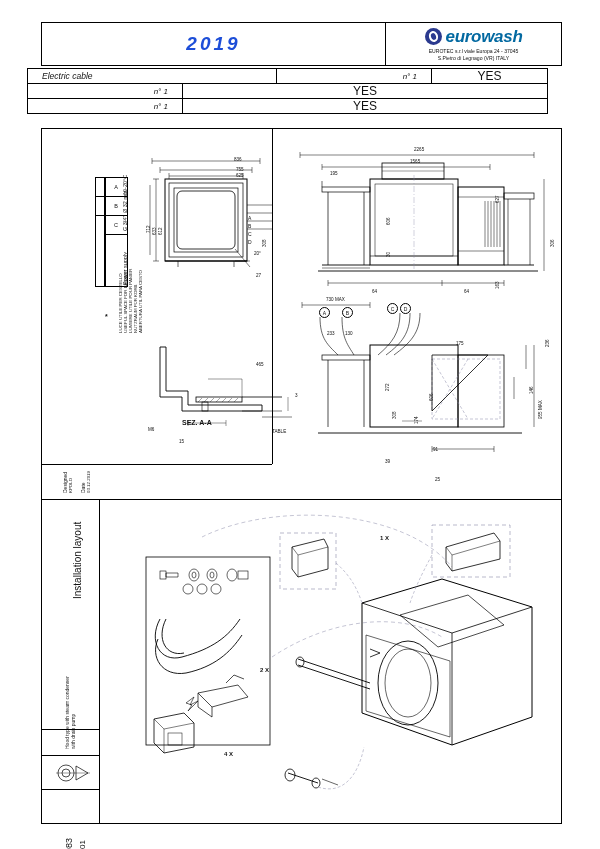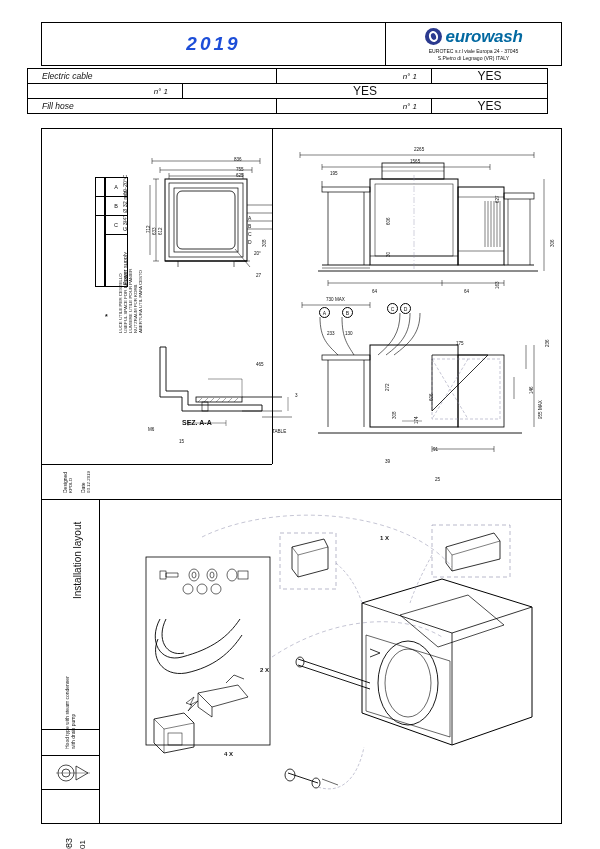--- a/index.html
+++ b/index.html
@@ -78,21 +78,20 @@
     <div class="spec-row">
       <div class="spec-c1">Electric cable</div>
       <div class="spec-c2">n° 1</div>
       <div class="spec-c3">YES</div>
     </div>
     <div class="spec-row">
       <div class="spec-c2">n° 1</div>
       <div class="spec-c3">YES</div>
     </div>
     <div class="spec-row">
-      <div class="spec-c1">Fill hose</div>
       <div class="spec-c2">n° 1</div>
       <div class="spec-c3">YES</div>
     </div>
   </div>
 
   <div class="frame">
     <div class="inner-v"></div>
     <div class="inner-h"></div>
     <div class="inner-h2"></div>
     <div class="blk-v"></div>

